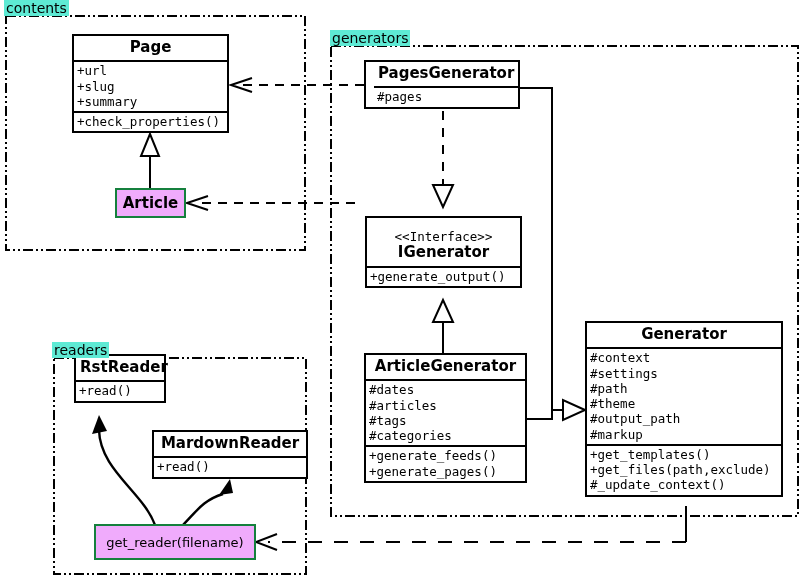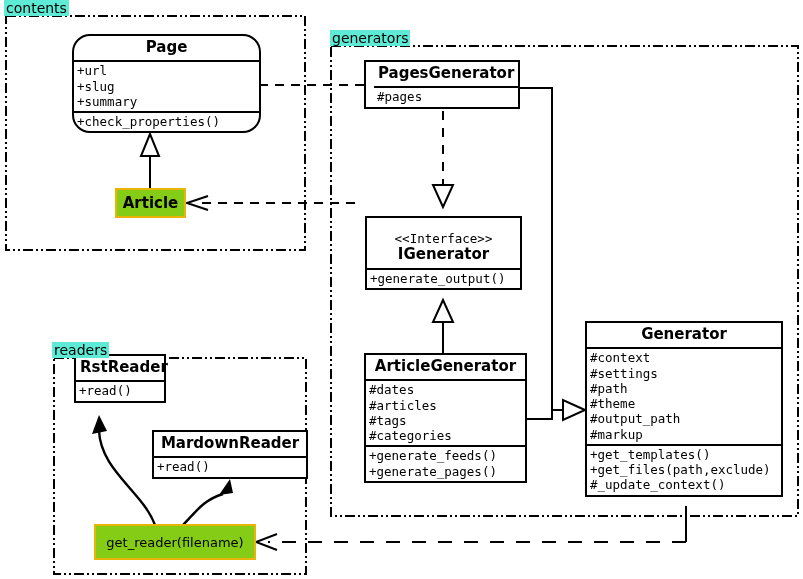--- a/index.html
+++ b/index.html
@@ -71,22 +71,22 @@
   .uml-item {
     font-family: "DejaVu Sans Mono", monospace;
     font-size: 12.5px;
     color: #000;
     line-height: 1.22;
     padding-left: 3px;
     white-space: nowrap;
   }
   .plainbox {
     position: absolute;
-    background: #84cc16;
-    border: 2px solid #eab308;
+    background: #f0abfc;
+    border: 2px solid #15803d;
     box-sizing: border-box;
     display: flex;
     align-items: center;
     justify-content: center;
     z-index: 3;
   }
   .plainbox .plain-label {
     font-family: "DejaVu Sans", sans-serif;
     font-size: 13px;
     color: #000;
@@ -177,21 +177,21 @@
     <g>
       <path d="M 182,526 C 196,512 203,500 223,494" fill="none" stroke="#000000" stroke-width="2.4"></path>
       <polygon points="230,479 219,495 233,493" fill="#000000"></polygon>
     </g>
   </svg>
 
   <div class="pkg-label" style="left:4px; top:0px;">contents</div>
   <div class="pkg-label" style="left:330px; top:30px;">generators</div>
   <div class="pkg-label" style="left:52px; top:342px;">readers</div>
 
-  <div class="umlbox" style="left:72px; top:34px; width:189px;border-radius:18px;">
+  <div class="umlbox" style="left:72px; top:34px; width:157px;">
     <div class="uml-title">Page</div>
     <div class="uml-sec">
       <div class="uml-item">+url</div>
       <div class="uml-item">+slug</div>
       <div class="uml-item">+summary</div>
     </div>
     <div class="uml-sec">
       <div class="uml-item">+check_properties()</div>
     </div>
   </div>
@@ -201,21 +201,21 @@
   </div>
 
   <div class="umlbox" style="left:364px; top:60px; width:156px;padding-left:8px;">
     <div class="uml-title">PagesGenerator</div>
     <div class="uml-sec">
       <div class="uml-item">#pages</div>
     </div>
   </div>
 
   <div class="umlbox" style="left:365px; top:216px; width:157px;">
-    <div style="padding:3px 4px 4px 4px;margin-top:10px;">
+    <div style="padding:11px 4px 4px 4px;">
       <div class="uml-stereotype">&lt;&lt;Interface&gt;&gt;</div>
       <div class="uml-title" style="padding:0;">IGenerator</div>
     </div>
     <div class="uml-sec">
       <div class="uml-item">+generate_output()</div>
     </div>
   </div>
 
   <div class="umlbox" style="left:364px; top:353px; width:163px;">
     <div class="uml-title">ArticleGenerator</div>

